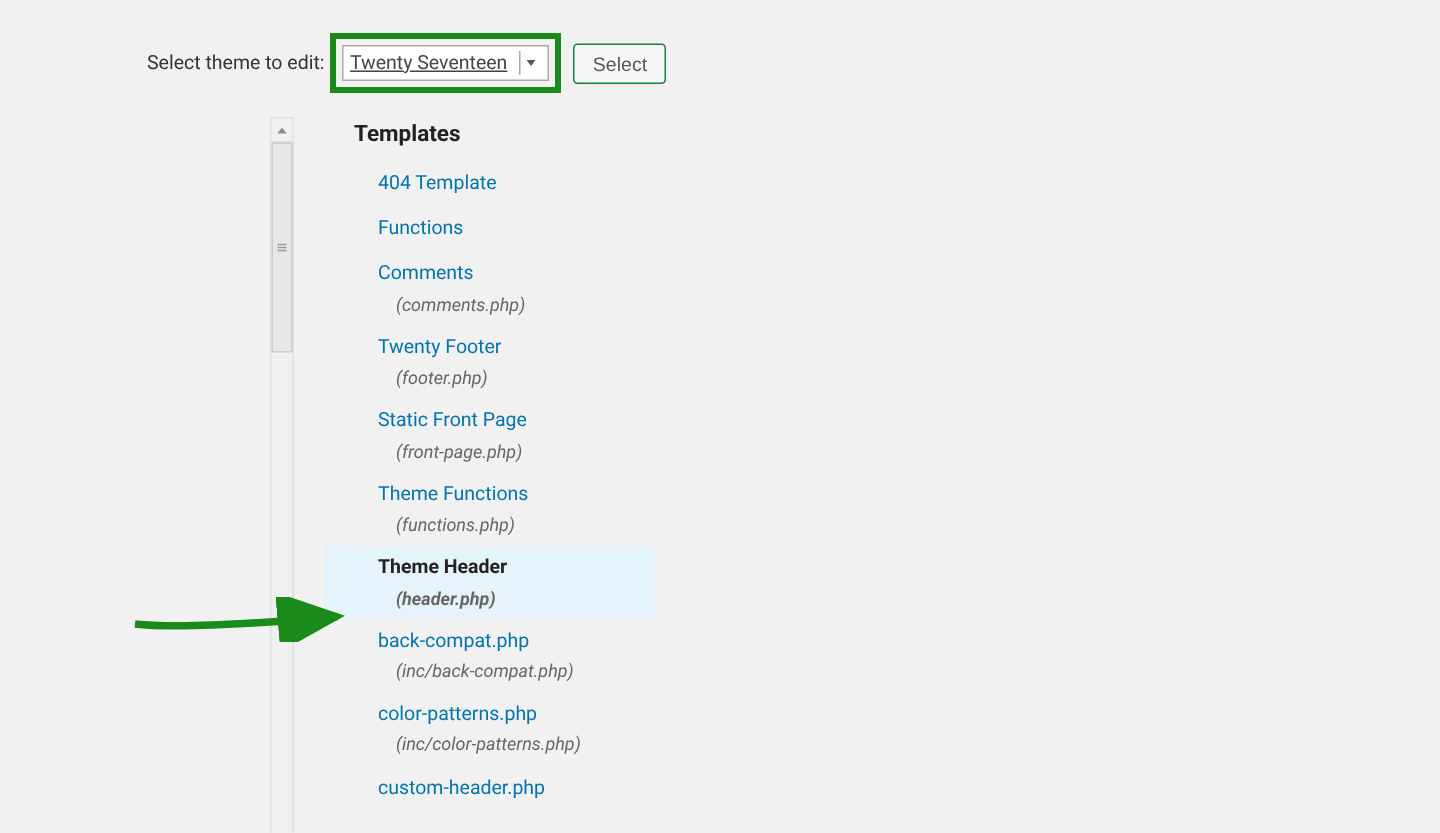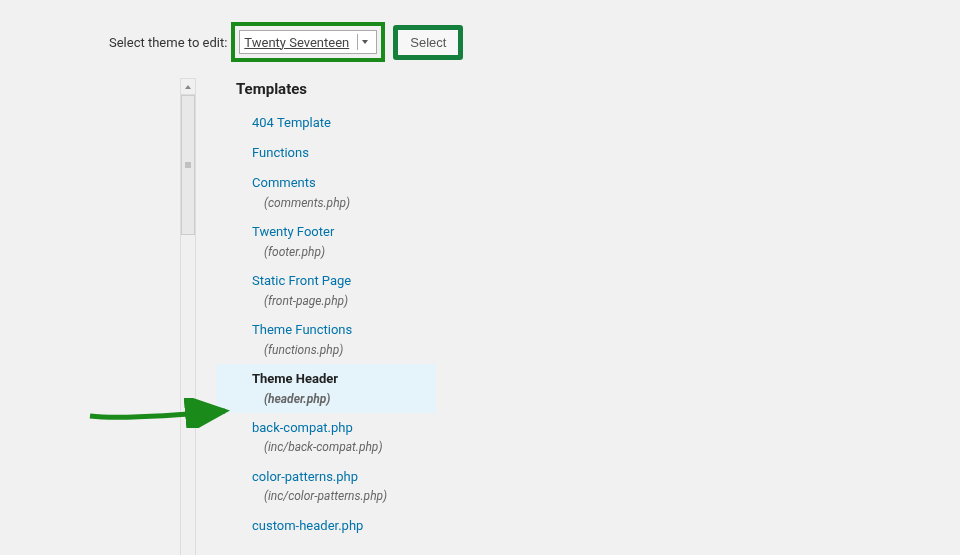--- a/index.html
+++ b/index.html
@@ -10,21 +10,20 @@
       width: 960px;
       height: 555px;
       position: relative;
       overflow: hidden;
     }
     .top-bar {
       padding: 22px 0 16px 16px;
       text-align: left;
       padding-left: 98px;
       color: #444;
-      margin-left: 11px;
     }
     .top-bar-content {
       display: inline-flex;
       align-items: center;
       gap: 0;
     }
     .select-label {
       font-size: 13px;
       color: #333;
       margin-right: 4px;
@@ -52,21 +51,21 @@
     }
     .theme-select-arrow {
       border-left: 1px solid #aaa;
       padding: 0 3px;
       display: flex;
       align-items: center;
       justify-content: center;
       height: 100%;
     }
     .select-button {
-      border: 5px solid #15803d;
+      border: 1px solid #15803d;
       background: #f7f7f7;
       color: #555;
       padding: 5px 12px;
       font-size: 13px;
       border-radius: 3px;
       cursor: pointer;
     }
     .main-area {
       display: flex;
       padding-left: 180px;

